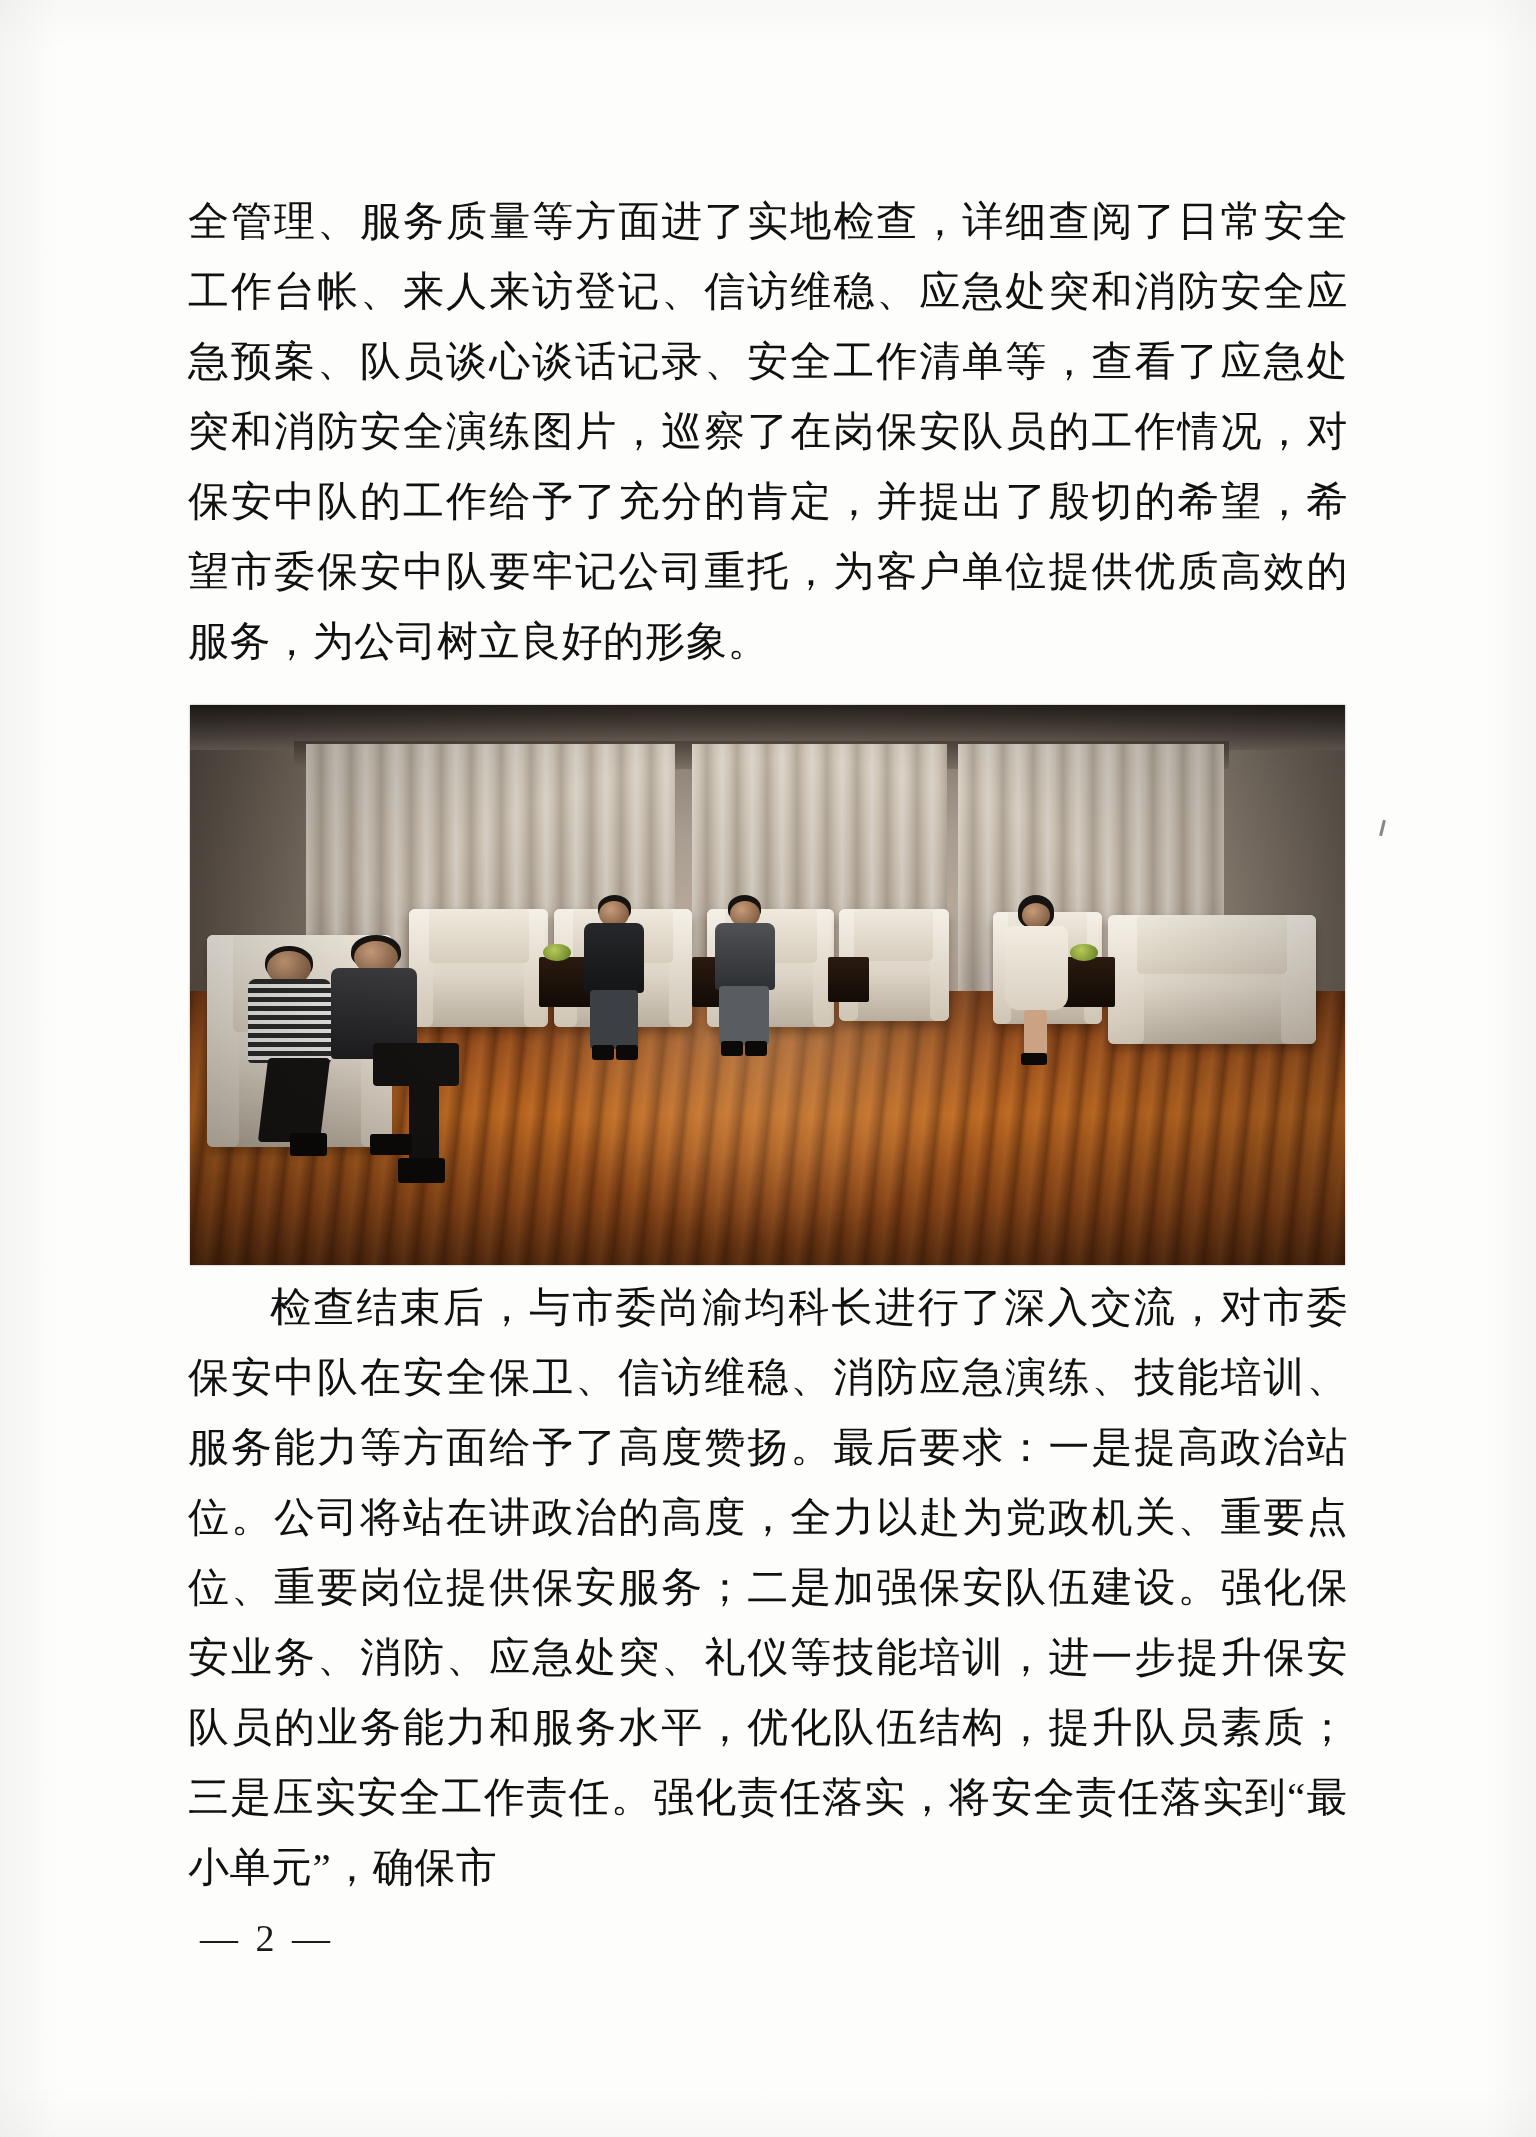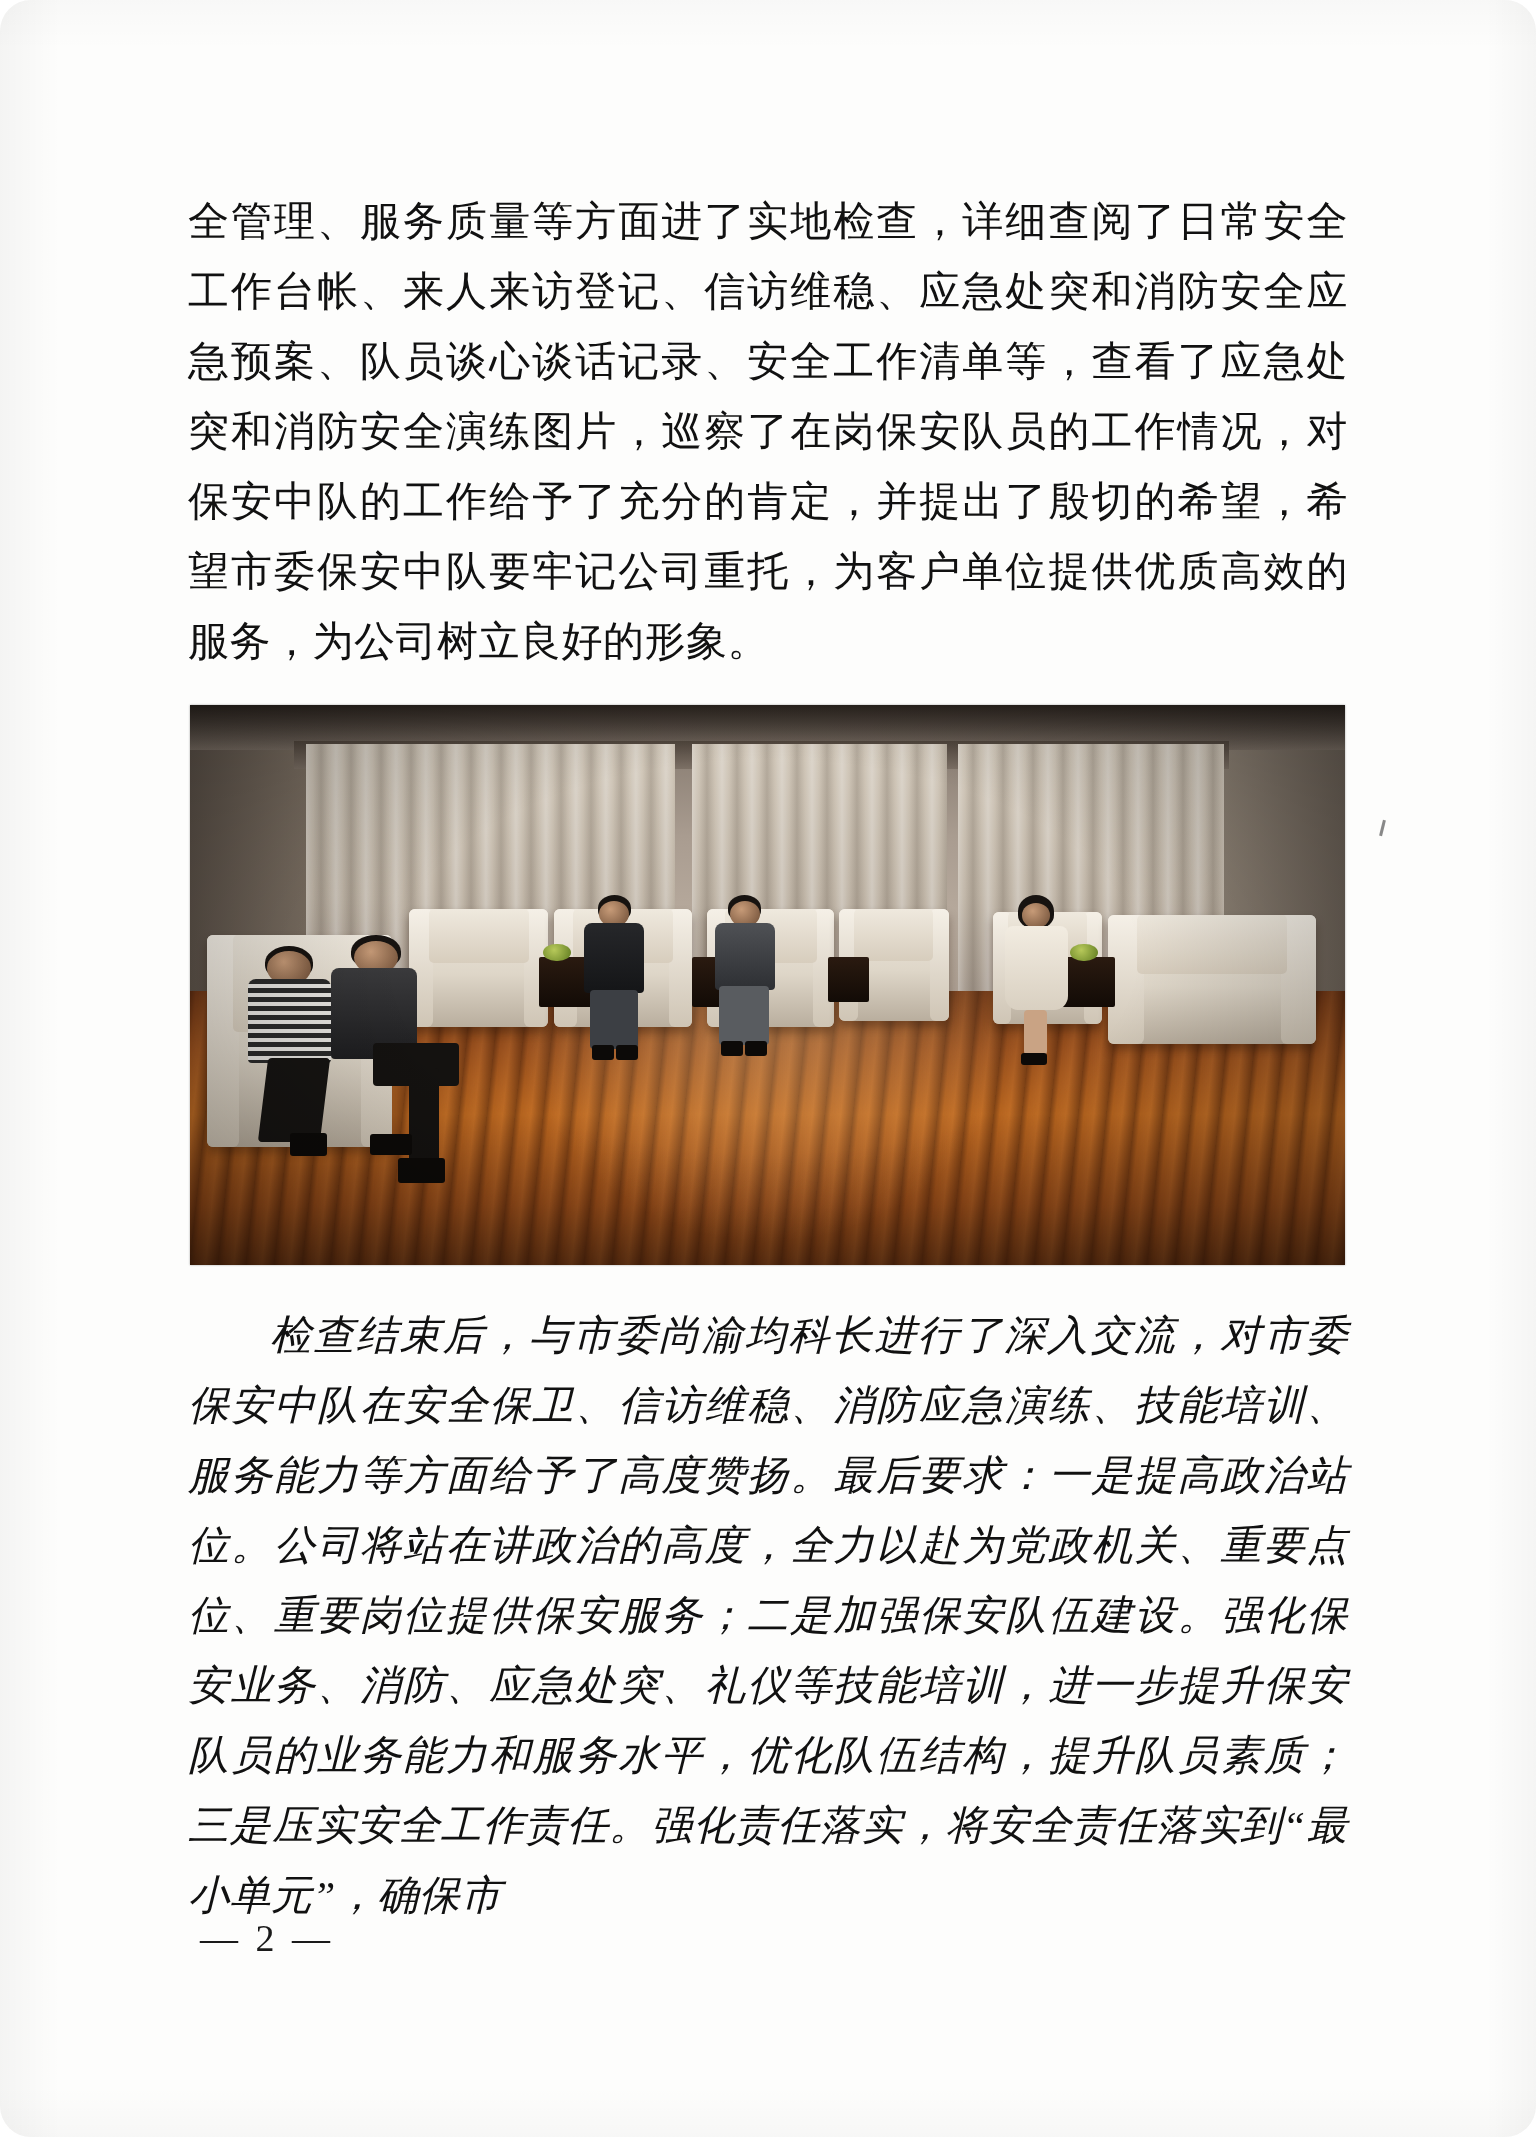--- a/index.html
+++ b/index.html
@@ -10,21 +10,20 @@
   body {
     font-family: "Liberation Serif", "DejaVu Serif", serif;
   }
   .page {
     position: relative;
     width: 1536px;
     height: 2137px;
     background: #fdfdfc;
     overflow: hidden;
     box-sizing: border-box;
-    border-radius: 31px;
   }
   
   .page::before {
     content: "";
     position: absolute;
     inset: 0;
     pointer-events: none;
     background:
       linear-gradient(to right, rgba(0,0,0,0.035) 0px, rgba(0,0,0,0) 60px),
       linear-gradient(to left, rgba(0,0,0,0.03) 0px, rgba(0,0,0,0) 50px),
@@ -372,20 +371,20 @@
         <div class="head"></div>
         <div class="torso"></div>
         <div class="leg a"></div>
         <div class="shoe a"></div>
       </div>
 
       <div class="photo-vignette"></div>
     </div>
   </div>
 
-  <div class="content" style="top: 1300px; font-style: italic;">
+  <div class="content" style="top: 1272px;">
     <p class="para indent">检查结束后，与市委尚渝均科长进行了深入交流，对市委保安中队在安全保卫、信访维稳、消防应急演练、技能培训、服务能力等方面给予了高度赞扬。最后要求：一是提高政治站位。公司将站在讲政治的高度，全力以赴为党政机关、重要点位、重要岗位提供保安服务；二是加强保安队伍建设。强化保安业务、消防、应急处突、礼仪等技能培训，进一步提升保安队员的业务能力和服务水平，优化队伍结构，提升队员素质；三是压实安全工作责任。强化责任落实，将安全责任落实到“最小单元”，确保市</p>
   </div>
 
   <div class="stray-mark"></div>
 
   <div class="page-number">— 2 —</div>
 </div>
 
 </body></html>

